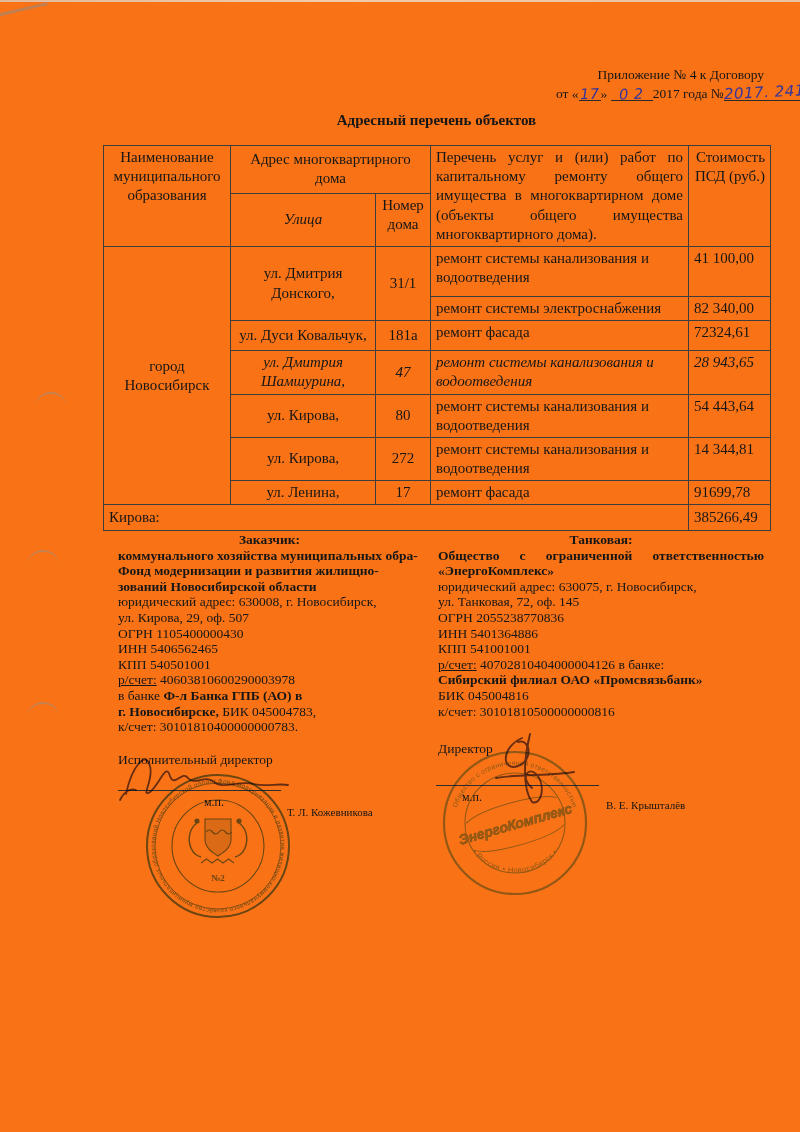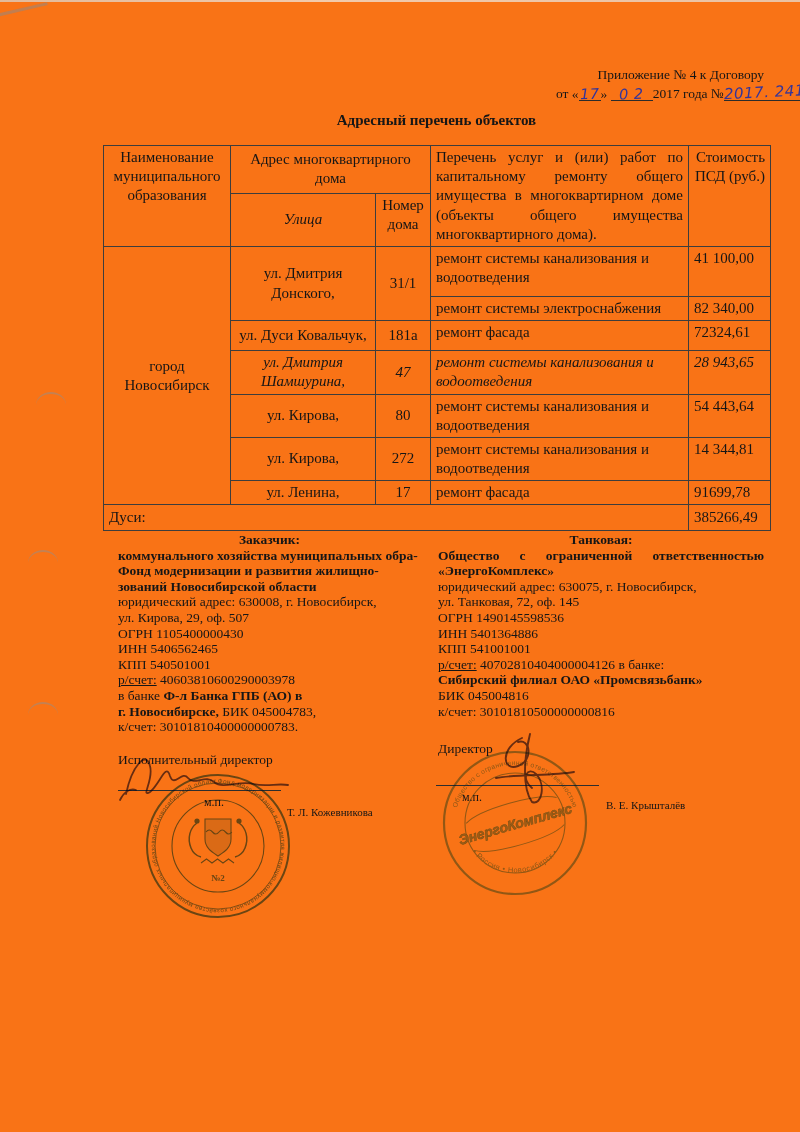--- a/index.html
+++ b/index.html
@@ -165,21 +165,21 @@
       <td class="cell-work">ремонт системы канализования и водоотведения</td>
       <td class="cell-cost">14 344,81</td>
     </tr>
     <tr class="r6">
       <td class="cell-street">ул. Ленина,</td>
       <td class="cell-house">17</td>
       <td class="cell-work">ремонт фасада</td>
       <td class="cell-cost">91699,78</td>
     </tr>
     <tr class="rt">
-      <td class="total-label" colspan="4">Дуси:</td>
+      <td class="total-label" colspan="4">Кирова:</td>
       <td class="total-value">385266,49</td>
     </tr>
   </tbody>
     </table>
 
   <div class="party left">
     <div class="heading">Заказчик:</div>
     <div class="b">коммунального хозяйства муниципальных обра-</div>
     <div class="b">Фонд модернизации и развития жилищно-</div>
     <div class="b">зований Новосибирской области</div>
@@ -193,21 +193,21 @@
     <div><span class="b">г. Новосибирске,</span> <span>БИК 045004783,</span></div>
     <div>к/счет: 30101810400000000783.</div>
   </div>
 
   <div class="party right">
     <div class="heading">Танковая:</div>
     <span class="justify-line b">Общество с ограниченной ответственностью</span>
     <div class="b">«ЭнергоКомплекс»</div>
     <div>юридический адрес: 630075, г. Новосибирск,</div>
     <div>ул. Танковая, 72, оф. 145</div>
-    <div>ОГРН 1490145598536</div>
+    <div>ОГРН 2055238770836</div>
     <div>ИНН 5401364886</div>
     <div>КПП 541001001</div>
     <div><span class="u">р/счет:</span> <span>40702810404000004126 в банке:</span></div>
     <div class="b">Сибирский филиал ОАО «Промсвязьбанк»</div>
     <div>БИК 045004816</div>
     <div>к/счет: 30101810500000000816</div>
   </div>
 
   <div class="sigblock" style="left:118px; top:752px;">
     <span class="sig-position">Исполнительный директор</span>

